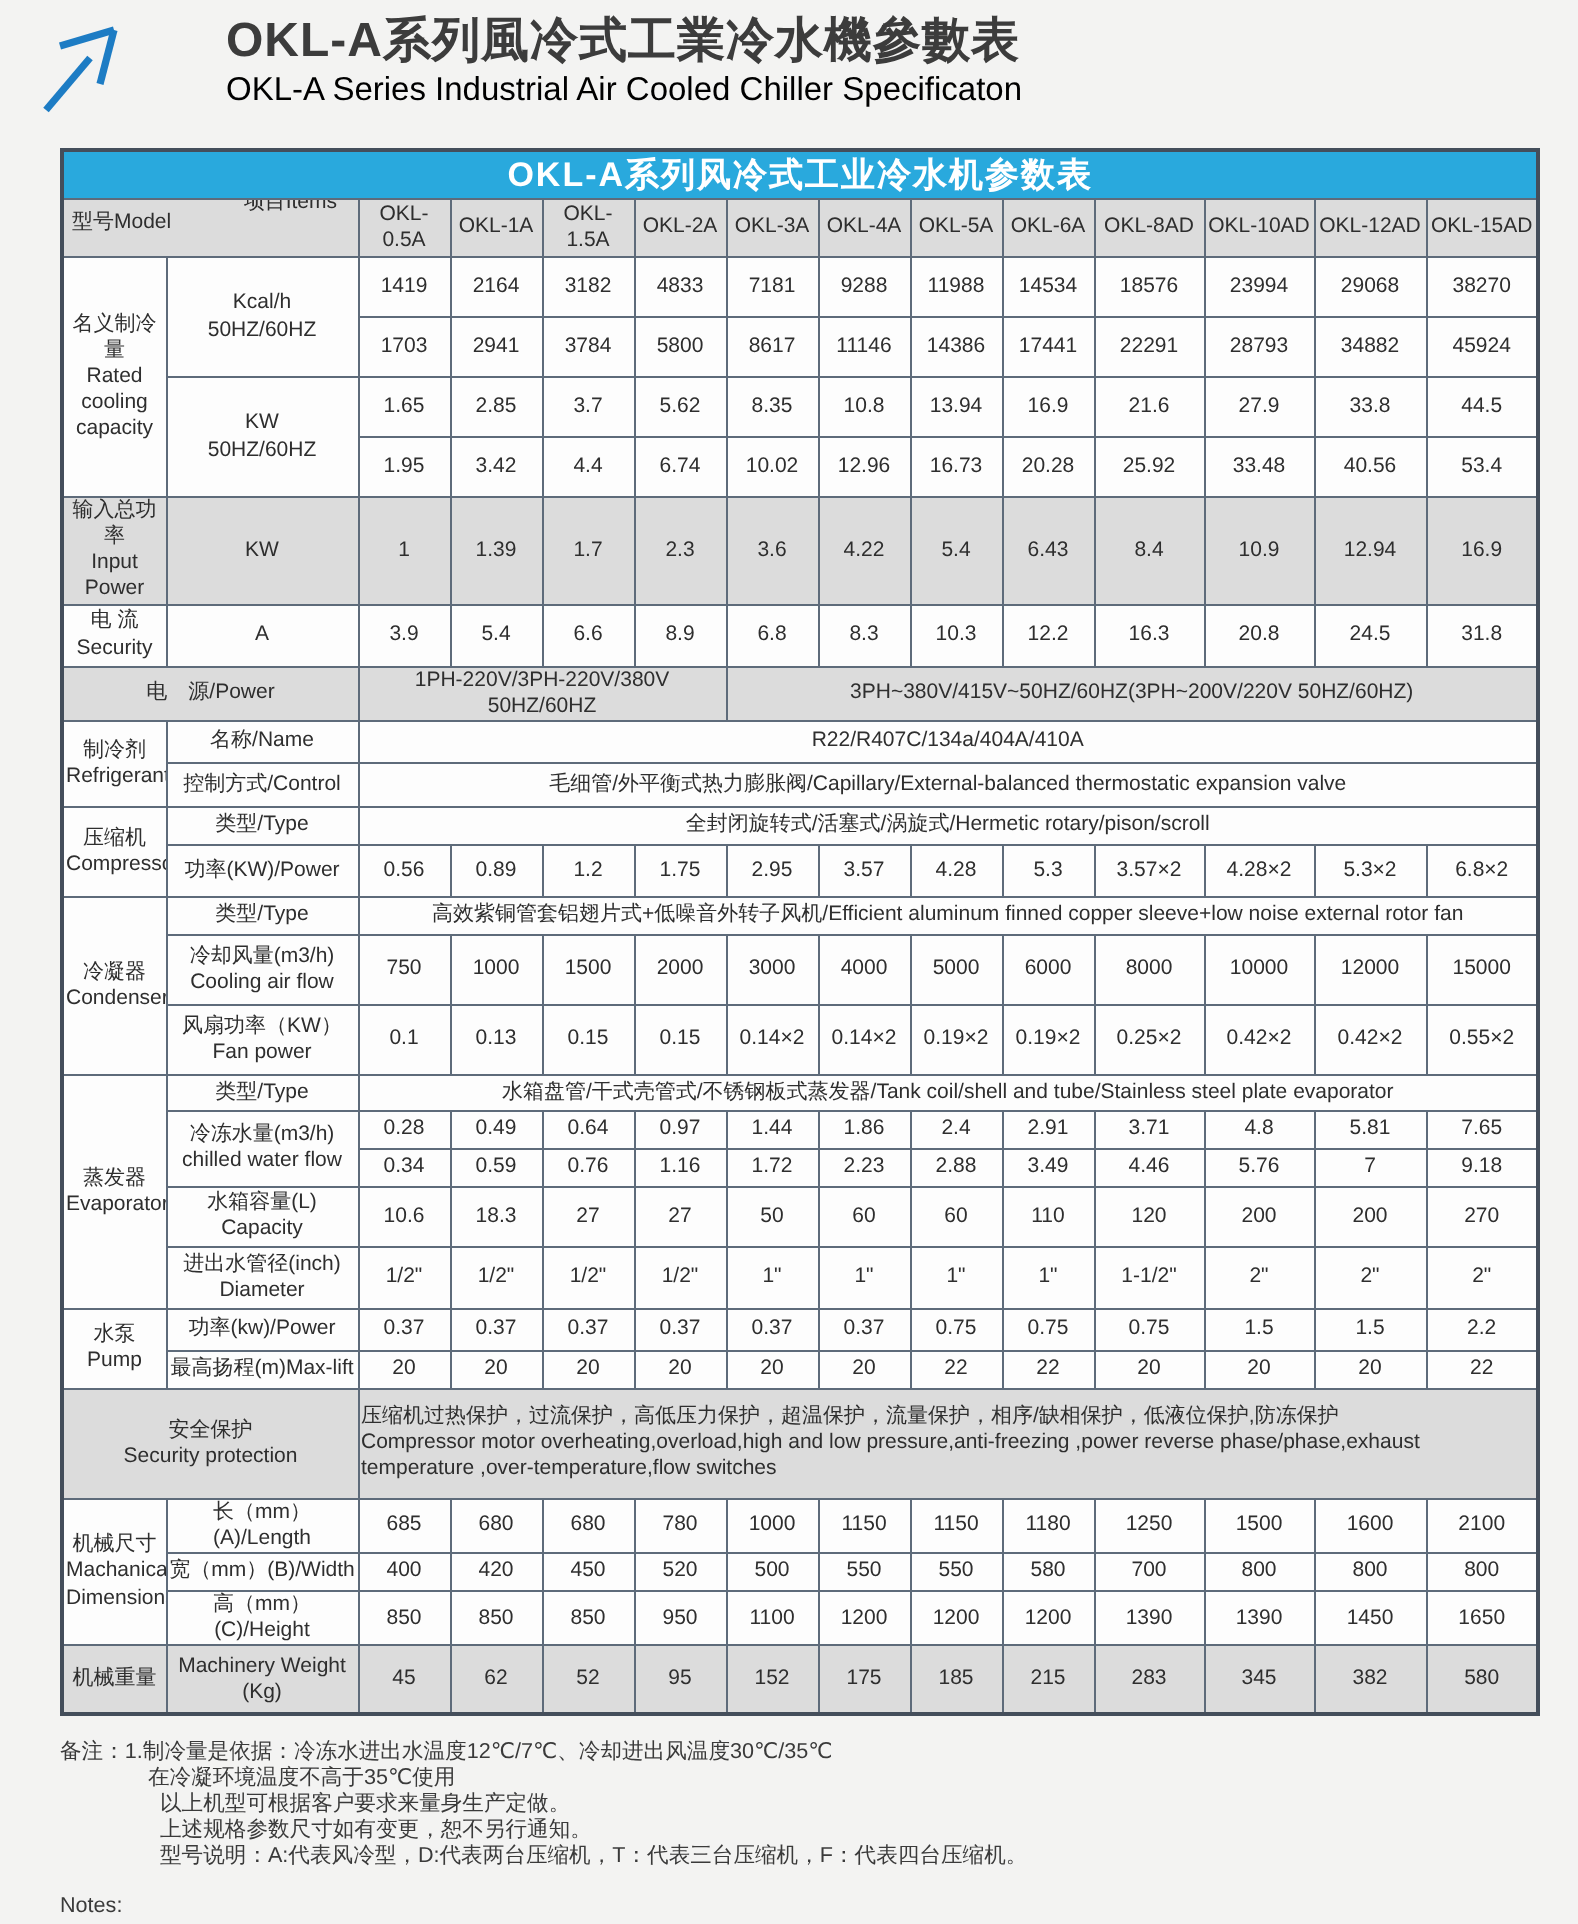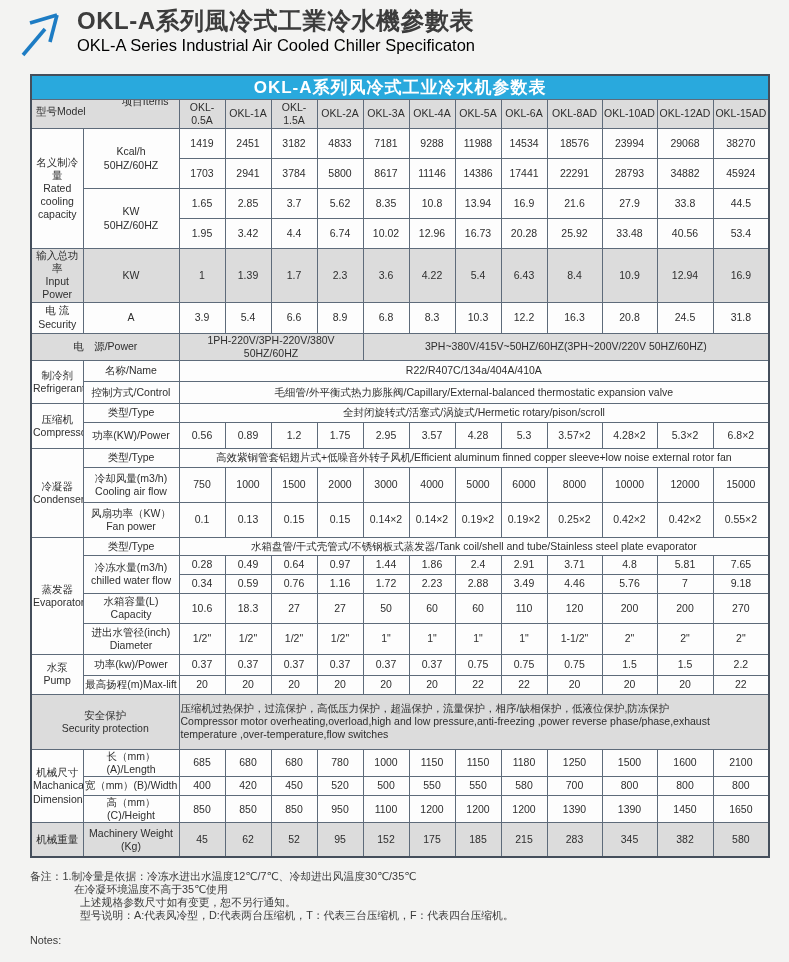--- a/index.html
+++ b/index.html
@@ -4,21 +4,21 @@
 <style>
   html,body { margin:0; padding:0; }
   body {
     width:789px; height:962px; overflow:hidden;
     background:#f3f3f2; color:#2e2e2e;
     font-family:"Liberation Sans","DejaVu Sans",sans-serif;
   }
   .page { position:relative; width:789px; height:962px; }
 
   
-  .brand { display:flex; align-items:flex-start; padding:6px 0 0 20px; height:58px; }
+  .brand { display:flex; align-items:flex-start; padding:6px 0 0 20px; height:58px;gap:36px; }
   .logo { width:46px; height:50px; flex:0 0 46px; margin-top:2px; }
   .titles { margin-left:11px; }
   .title-zh { font-size:24px; font-weight:bold; color:#3c3c3c; letter-spacing:0.5px; line-height:29px; }
   .title-en { font-size:16.5px; font-weight:normal; color:#000000; line-height:21px; }
 
   
   table.spec {
     border-collapse:collapse; table-layout:fixed;
     width:738px; margin:10px 0 0 30px;
     border:2px solid #444e5b; background:#fdfdfd;
@@ -125,21 +125,21 @@
       <tr class="rh29">
         <td rowspan="4">
           <span class="b">名义制冷量</span>
           <span>Rated cooling capacity</span>
         </td>
         <td rowspan="2">
           <span class="b">Kcal/h</span>
           <span>50HZ/60HZ</span>
         </td>
       <td class="v">1419</td>
-          <td class="v">2451</td>
+          <td class="v">2164</td>
           <td class="v">3182</td>
           <td class="v">4833</td>
           <td class="v">7181</td>
           <td class="v">9288</td>
           <td class="v">11988</td>
           <td class="v">14534</td>
           <td class="v">18576</td>
           <td class="v">23994</td>
           <td class="v">29068</td>
           <td class="v">38270</td>
@@ -511,20 +511,21 @@
           <td class="v">345</td>
           <td class="v">382</td>
           <td class="v">580</td>
         </tr>
     </tbody>
   </table>
 
   <div class="notes notes-zh">
       <div class="note-line">备注：1.制冷量是依据：冷冻水进出水温度12℃/7℃、冷却进出风温度30℃/35℃</div>
       <div class="note-line">在冷凝环境温度不高于35℃使用</div>
+      <div class="note-line">以上机型可根据客户要求来量身生产定做。</div>
       <div class="note-line">上述规格参数尺寸如有变更，恕不另行通知。</div>
       <div class="note-line">型号说明：A:代表风冷型，D:代表两台压缩机，T：代表三台压缩机，F：代表四台压缩机。</div>
     </div>
   <div class="notes notes-en">
       <div class="note-line">Notes:</div>
     </div>
 
 </div>
 
 </body></html>

